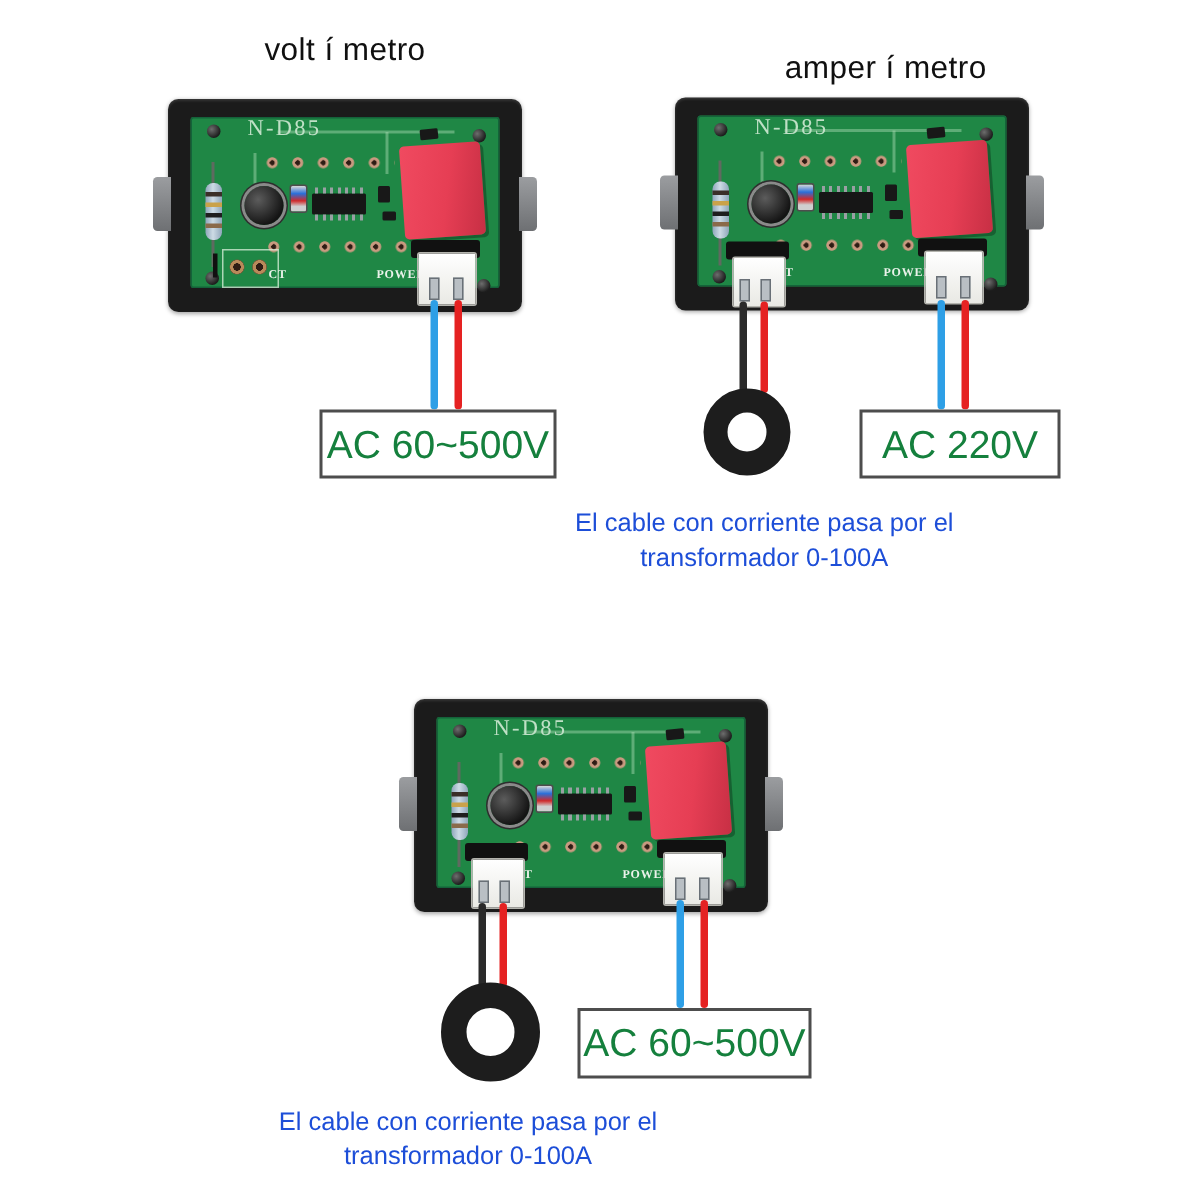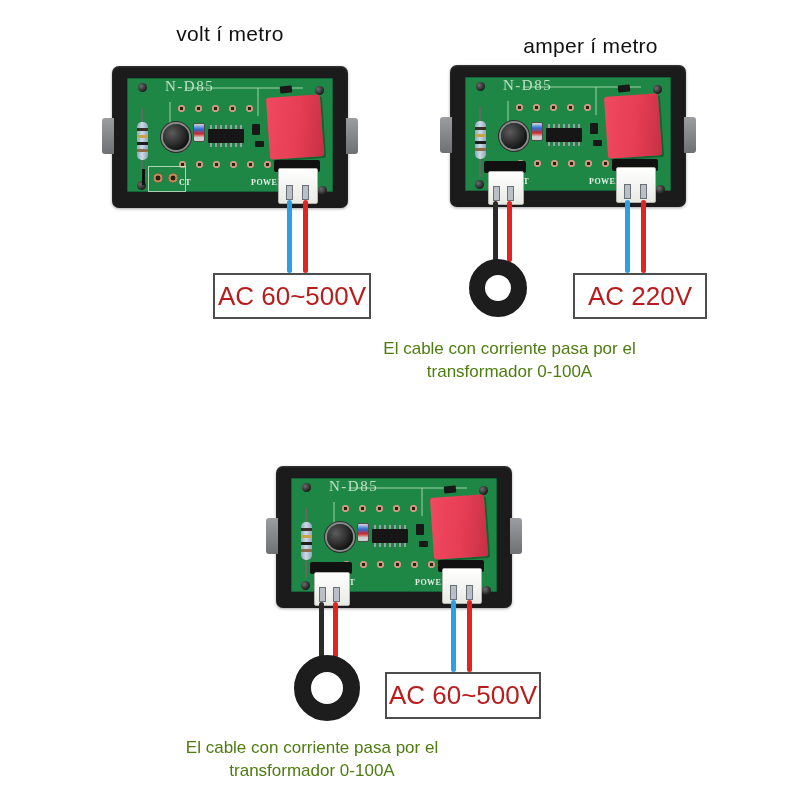--- a/index.html
+++ b/index.html
@@ -8,21 +8,21 @@
   }
   html,body{margin:0;padding:0;}
   body{font-family:"Liberation Sans", sans-serif; background:#fff;}
   #root{position:relative;width:800px;height:800px;background:#fff;overflow:hidden;}
 
   .title{position:absolute;text-align:center;font-size:21px;color:#101010;letter-spacing:.3px;}
   #t1{left:110px;top:22px;width:240px;}
   #t2{left:468px;top:34px;width:245px;}
   #t3{left:270px;top:427px;width:255px;font-size:19px;}
 
-  .caption{position:absolute;text-align:center;font-size:17px;line-height:23px;color:#4d7c0f;}
+  .caption{position:absolute;text-align:center;font-size:17px;line-height:23px;color:#1d4ed8;}
   #cap2{left:352px;top:337px;width:315px;}
   #cap3{left:152px;top:736px;width:320px;}
 
   
   .dev{position:absolute;width:236px;height:142px;z-index:2;font-family:Liberation Serif, serif;}
   #dev1{left:112px;top:66px;}
   #dev2{left:450px;top:65px;}
   #dev3{left:276px;top:466px;}
 
   .frame{position:absolute;inset:0;background:var(--housing);border-radius:7px;
@@ -105,21 +105,21 @@
   #w2b{left:625px;top:200px;height:73px;} #w2r{left:641px;top:200px;height:73px;}
   #w2ctb{left:493px;top:201px;height:64px;} #w2ctr{left:507px;top:201px;height:61px;}
   #w3b{left:451px;top:600px;height:72px;} #w3r{left:467px;top:600px;height:72px;}
   #w3ctb{left:319px;top:602px;height:58px;} #w3ctr{left:333px;top:602px;height:56px;}
 
   .ring{position:absolute;border-radius:50%;background:#fff;box-sizing:border-box;border:16px solid #1d1d1d;z-index:4;}
   #ring2{left:469px;top:259px;width:58px;height:58px;}
   #ring3{left:294px;top:655px;width:66px;height:66px;border-width:17px;}
 
   .acbox{position:absolute;background:#fff;border:2px solid #4d4d4d;display:flex;align-items:center;
-         justify-content:center;font-size:26px;color:#b91c1c;z-index:4;white-space:nowrap;}
+         justify-content:center;font-size:26px;color:#15803d;z-index:4;white-space:nowrap;}
   #box1{left:213px;top:273px;width:154px;height:42px;}
   #box2{left:573px;top:273px;width:130px;height:42px;}
   #box3{left:385px;top:672px;width:152px;height:43px;}
 </style>
 </head>
 <body>
 
 <div id="root">
 
   <div class="title" id="t1">volt í metro</div>

